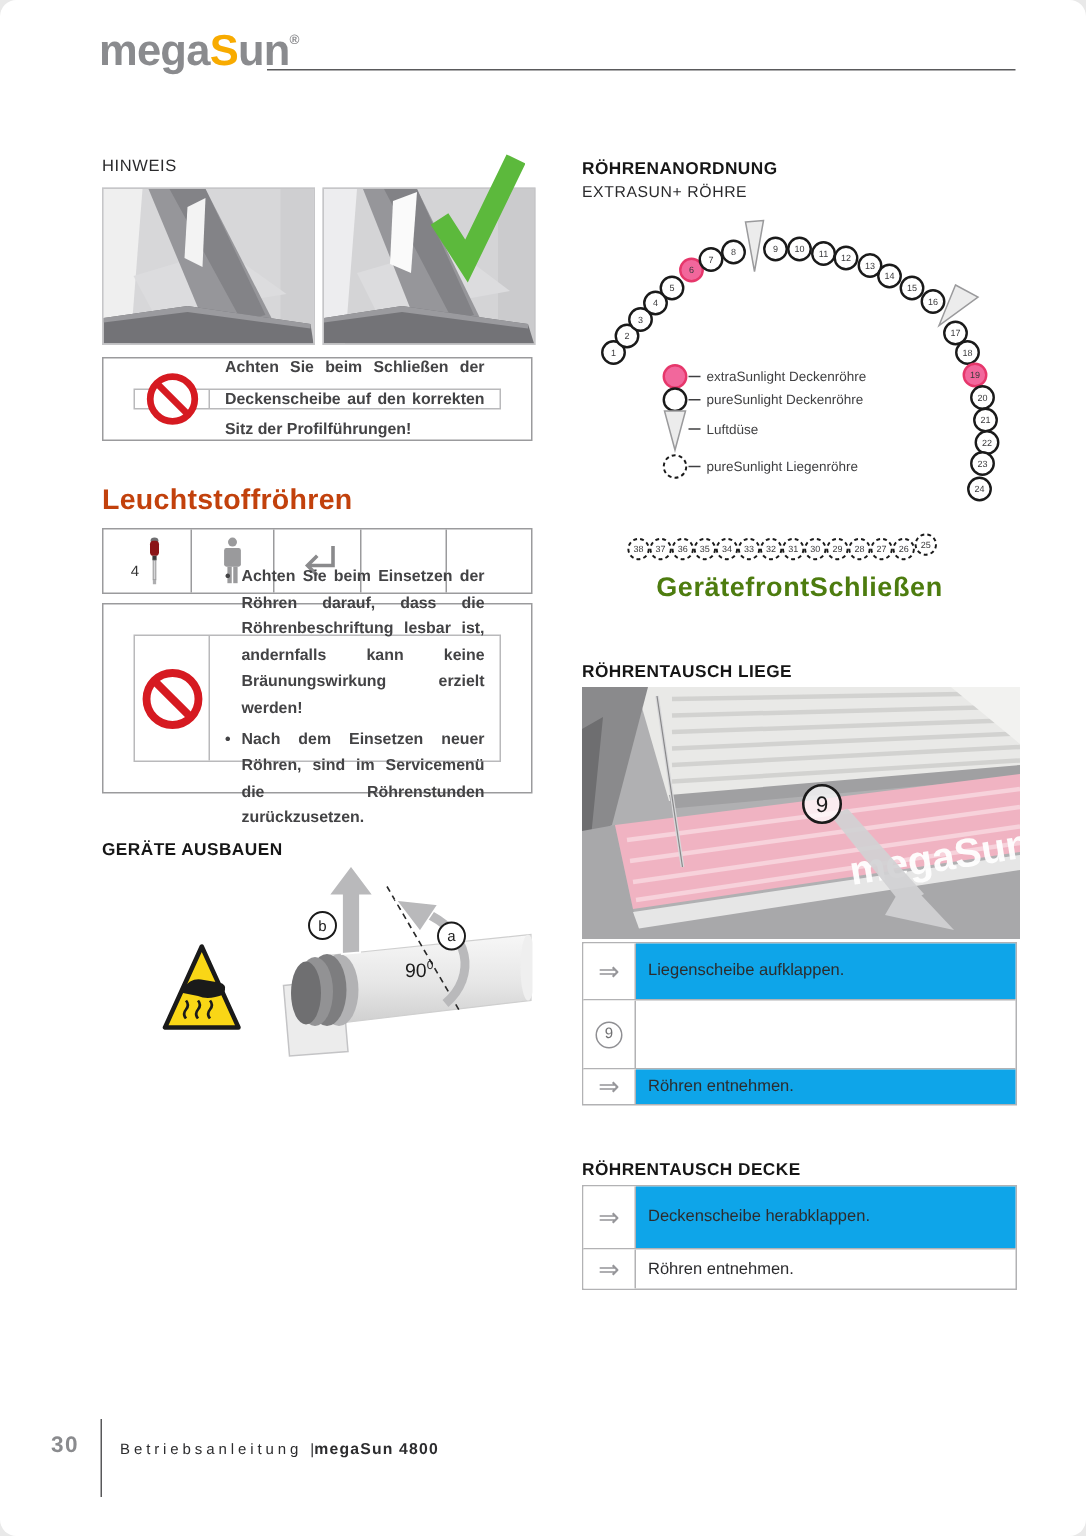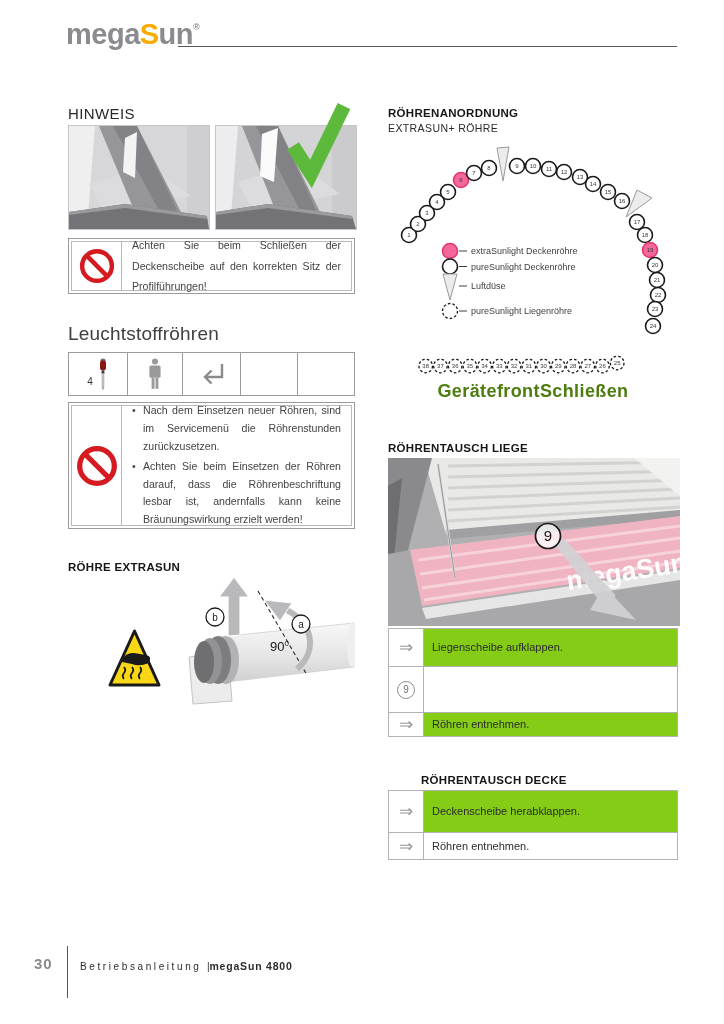--- a/index.html
+++ b/index.html
@@ -1,44 +1,44 @@
 <!DOCTYPE html>
 <html><head>
 <meta charset="utf-8">
 <style>
   html,body{margin:0;padding:0;background:#e9e9e9;}
   .page{position:relative;width:724px;height:1024px;background:#fff;overflow:hidden;
-        font-family:"Liberation Sans", sans-serif;color:#2f2f31;}
+        font-family:"Liberation Sans", sans-serif;color:#2f2f31;border-radius:11px;}
   .abs{position:absolute;}
 
   
   .logo{left:66px;top:18px;font-size:29px;font-weight:bold;letter-spacing:-0.5px;color:#8a8b8e;}
   .logo .accent{color:#f8ab00;}
   .logo sup{font-size:9px;color:#8a8b8e;vertical-align:14px;letter-spacing:0;}
   .header-rule{left:178px;top:46px;width:499px;height:1px;background:#5a5a5c;}
 
   
-  .kicker{font-size:15px;font-weight:normal;letter-spacing:.4px;color:#2a2a2c;}
+  .kicker{font-size:11px;font-weight:normal;letter-spacing:.4px;color:#2a2a2c;}
   .h-bold{font-size:11.5px;font-weight:bold;letter-spacing:.3px;color:#161616;}
 
   
   .photo{border:1px solid #c6c6c8;background:#d8d8da;}
   .check-wrap{z-index:3;}
 
   
-  .warnbox{border:1px solid #9b9b9d;padding:2px;background:#fff;}
+  .warnbox{border:1px solid #9b9b9d;padding:20px;background:#fff;font-weight:bold;}
   .warnbox-inner{border:1px solid #b9b9bb;height:100%;display:flex;box-sizing:border-box;}
   .warn-icon-cell{width:49px;flex:0 0 49px;border-right:1px solid #b9b9bb;display:flex;align-items:center;justify-content:center;}
   .warn-text-cell{flex:1;padding:6px 10px 6px 10px;display:flex;flex-direction:column;justify-content:center;}
   .warn-text{font-size:10.6px;line-height:1.95;text-align:justify;color:#434345;}
   .warn-list{margin:0;padding:0;list-style:none;font-size:10.6px;line-height:1.66;color:#434345;}
   .warn-list li{position:relative;padding-left:11px;text-align:justify;margin:3px 0;}
   .warn-list li::before{content:"\2022";position:absolute;left:0;top:0;}
 
-  .red-title{font-size:19px;font-weight:normal;color:#404040;letter-spacing:.2px;}
+  .red-title{font-size:19px;font-weight:bold;color:#c2410c;letter-spacing:.2px;}
 
   
   .icon-strip{display:flex;border:1px solid #9b9b9d;background:#fff;height:44px;box-sizing:border-box;}
   .icon-cell{border-right:1px solid #9b9b9d;display:flex;align-items:center;justify-content:center;gap:4px;}
   .icon-cell:last-child{border-right:none;}
   .icon-cell .count{font-size:10px;color:#333;align-self:flex-end;margin-bottom:8px;}
 
   
   .sub-kicker{font-size:10.5px;letter-spacing:.4px;color:#2a2a2c;}
   .tube-num{font-size:6px;fill:#3a3a3c;text-anchor:middle;font-family:"Liberation Sans",sans-serif;}
@@ -47,21 +47,21 @@
   .tube.dashed{fill:#fff;stroke:#1a1a1a;stroke-width:1.3;stroke-dasharray:2.6 2.1;}
   .legend-label{font-size:9px;fill:#3f3f41;font-family:"Liberation Sans",sans-serif;}
   .floor-labels{display:flex;justify-content:center;font-size:18px;font-weight:bold;color:#4d7c0f;letter-spacing:.4px;}
 
   
   .step-table{border:1px solid #b2b2b4;background:#fff;}
   .step-row{display:flex;border-bottom:1px solid #b2b2b4;}
   .step-row:last-child{border-bottom:none;}
   .step-icon-cell{width:34px;flex:0 0 34px;border-right:1px solid #b2b2b4;display:flex;align-items:center;justify-content:center;background:#fff;}
   .step-text-cell{flex:1;display:flex;align-items:center;padding:5px 8px;font-size:11px;color:#2c2c2e;line-height:1.5;}
-  .step-text-cell.cream{background:#84cc16;}
+  .step-text-cell.cream{background:#0ea5e9;}
   .proceed{font-size:17px;color:#96969a;line-height:1;}
   .step-badge{width:16px;height:16px;border:1.2px solid #8f8f93;border-radius:50%;font-size:10px;color:#6f6f71;display:flex;align-items:center;justify-content:center;}
 
   
   .page-num{font-size:15px;font-weight:bold;color:#8a8b8e;letter-spacing:1px;}
   .footer-rule{width:1px;height:52px;background:#58585a;}
   .footer-label{font-size:10px;color:#2c2c2e;letter-spacing:2.6px;}
   .footer-label b{letter-spacing:.8px;font-size:10.5px;}
 </style>
 </head>
@@ -156,28 +156,28 @@
   <div class="abs warnbox" style="left:68px;top:402px;width:287px;height:127px;box-sizing:border-box;">
     <div class="warnbox-inner">
       <div class="warn-icon-cell">
         <svg width="42" height="42" viewBox="0 0 40 40">
           <circle cx="20" cy="20" r="16.5" fill="#fff" stroke="#d61a21" stroke-width="5"></circle>
           <line x1="8.8" y1="8.8" x2="31.2" y2="31.2" stroke="#d61a21" stroke-width="5"></line>
         </svg>
       </div>
       <div class="warn-text-cell">
         <ul class="warn-list">
+          <li>Achten Sie beim Einsetzen der Röhren darauf, dass die Röhrenbeschriftung lesbar ist, andernfalls kann keine Bräunungswirkung erzielt werden!</li>
           <li>Nach dem Einsetzen neuer Röhren, sind im Servicemenü die Röhrenstunden zurückzusetzen.</li>
-          <li>Achten Sie beim Einsetzen der Röhren darauf, dass die Röhrenbeschriftung lesbar ist, andernfalls kann keine Bräunungswirkung erzielt werden!</li>
         </ul>
       </div>
     </div>
   </div>
 
-  <div class="abs h-bold" style="left:68px;top:561px;">RÖHRE EXTRASUN</div>
+  <div class="abs h-bold" style="left:68px;top:561px;">GERÄTE AUSBAUEN</div>
 
   <div class="abs" style="left:68px;top:575px;width:287px;height:130px;">
     <svg width="287" height="130" viewBox="0 0 287 130">
       <defs>
         <linearGradient id="tubeGrad" x1="0" y1="0" x2="0" y2="1">
           <stop offset="0" stop-color="#f7f7f7"></stop>
             <stop offset="0.55" stop-color="#e6e6e6"></stop>
             <stop offset="1" stop-color="#cfcfcf"></stop>
         </linearGradient>
       </defs>
@@ -402,21 +402,21 @@
         </div>
     </div>
     <div class="step-row" style="height:23px;">
       <div class="step-icon-cell">
           <span class="proceed">⇒</span>
         </div>
       <div class="step-text-cell cream">Röhren entnehmen.</div>
     </div>
   </div>
 
-  <div class="abs h-bold" style="left:388px;top:774px;margin-left:33px;">RÖHRENTAUSCH DECKE</div>
+  <div class="abs h-bold" style="left:388px;top:774px;">RÖHRENTAUSCH DECKE</div>
   <div class="abs step-table" style="left:388px;top:790px;width:290px;box-sizing:border-box;">
     <div class="step-row" style="height:41px;">
       <div class="step-icon-cell">
           <span class="proceed">⇒</span>
         </div>
       <div class="step-text-cell cream">Deckenscheibe herabklappen.</div>
     </div>
     <div class="step-row" style="height:26px;">
       <div class="step-icon-cell">
           <span class="proceed">⇒</span>

